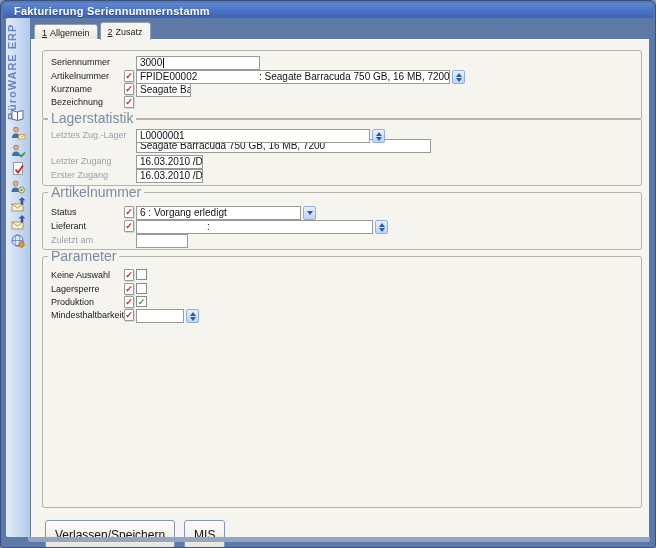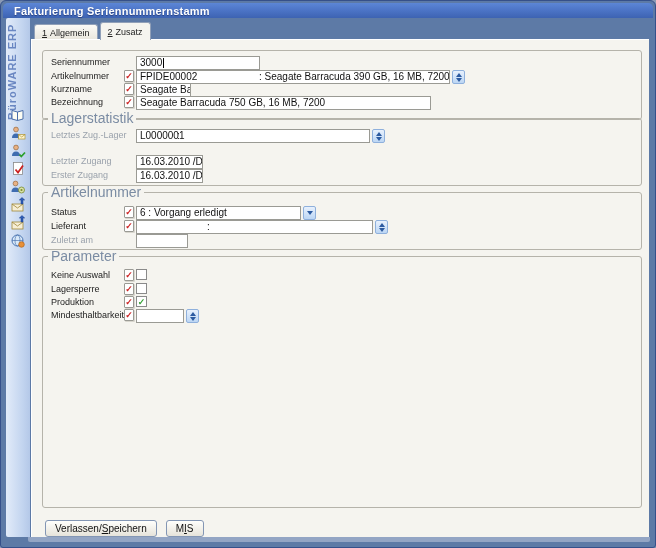--- a/index.html
+++ b/index.html
@@ -83,21 +83,21 @@
     background:linear-gradient(180deg,#e8f1fd,#bcd6f4);
     border:1px solid #8fb0dc;border-radius:2px;cursor:pointer;
     display:flex;flex-direction:column;align-items:center;justify-content:center;
   }
   .spin i,.drop i{display:block;width:0;height:0;}
   .spin .up{border-left:3px solid transparent;border-right:3px solid transparent;border-bottom:4px solid var(--spin-arrow,#2c5aa0);margin-bottom:1px;}
   .spin .dn,.drop .dn{border-left:3px solid transparent;border-right:3px solid transparent;border-top:4px solid var(--spin-arrow,#2c5aa0);}
   
   .btnrow{position:absolute;left:13px;top:480px;display:flex;}
   .btn{
-    height:17px;padding:0 9px;margin-right:9px;font-size:10px;color:#111;
+    height:29px;padding:0 9px;margin-right:9px;font-size:12px;color:#111;
     background:linear-gradient(180deg,#fffffc,#e6e3da);
     border:1px solid #8396b4;border-radius:3px;display:flex;align-items:center;cursor:pointer;white-space:nowrap;
   }
   .btn .accel{text-decoration:underline;}
   
   .bstrip{position:absolute;left:27px;right:5px;bottom:5px;height:5px;background:#93a5c4;border-radius:0 0 2px 2px;}
 </style>
 </head>
 <body>
 
@@ -186,36 +186,36 @@
     <div class="gbox" style="top:10px;height:70px;">
       <div class="row" style="top:5px;">
         <span class="lbl">Seriennummer</span>
         <div class="field" style="width:124px;"><span>3000</span><span class="caret"></span></div>
       </div>
       <div class="row" style="top:19px;">
         <span class="lbl">Artikelnummer</span>
         <span class="fchk">✓</span>
         <div class="field" style="width:314px;">
           <span>FPIDE00002</span>
-          <span class="desc" style="left:122px;">: Seagate Barracuda 390 GB, 16 MB, 7200</span>
+          <span class="desc" style="left:122px;">: Seagate Barracuda 750 GB, 16 MB, 7200</span>
         </div>
         <span class="spin" style="left:409px;">
             <i class="up"></i>
             <i class="dn"></i>
           </span>
       </div>
       <div class="row" style="top:32px;">
         <span class="lbl">Kurzname</span>
         <span class="fchk">✓</span>
         <div class="field" style="width:55px;"><span>Seagate Ba</span></div>
       </div>
       <div class="row" style="top:45px;">
         <span class="lbl">Bezeichnung</span>
         <span class="fchk">✓</span>
-        <div class="field" style="width:295px;"><span>Seagate Barracuda 750 GB, 16 MB, 7200</span></div>
+        <div class="field" style="width:295px;margin-top:43px;"><span>Seagate Barracuda 750 GB, 16 MB, 7200</span></div>
       </div>
     </div>
 
     <div class="gbox" style="top:78px;height:68px;">
       <span class="gtitle">Lagerstatistik</span>
       <div class="row" style="top:10px;">
         <span class="lbl dis">Letztes Zug.-Lager</span>
         <div class="field" style="width:234px;">
           <span>L0000001</span>
           <span class="desc" style="left:40px;">:</span>

